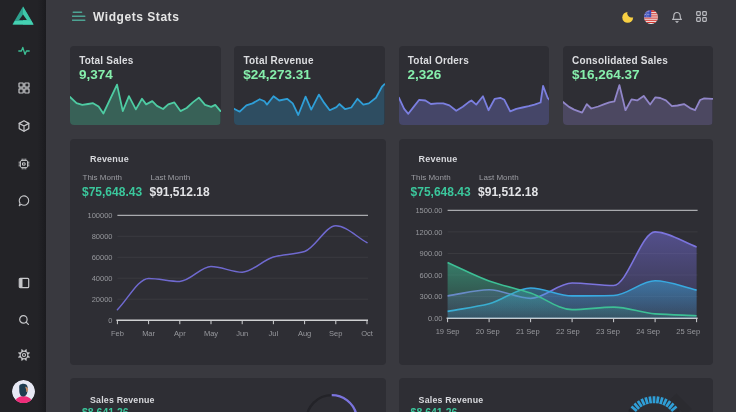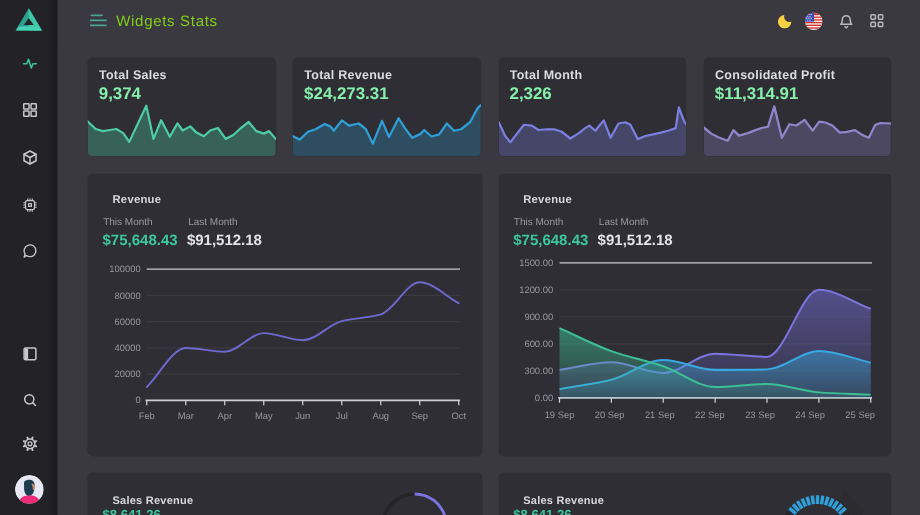--- a/index.html
+++ b/index.html
@@ -3,22 +3,22 @@
 *{margin:0;padding:0;box-sizing:border-box}
 html,body{width:736px;height:412px;overflow:hidden;background:#39393f;
   font-family:"Liberation Sans",sans-serif;}
 #sidebar{position:absolute;left:0;top:0;width:46px;height:412px;
   background:linear-gradient(to right,#232327 0%,#232327 82%,#1b1b1f 100%);z-index:5}
 .sic{position:absolute;left:24px;transform:translateX(-50%)}
 #logo{position:absolute;top:6px;left:12px}
 #avatar{position:absolute;top:380px;left:12px}
 #topbar{position:absolute;left:46px;top:0;width:690px;height:36px;background:#39393f}
 #burger{position:absolute;left:25.5px;top:11px}
-#title{position:absolute;left:47px;top:9.5px;font-size:12px;font-weight:400;
-  color:#84cc16;letter-spacing:0.55px}
+#title{position:absolute;left:47px;top:9.5px;font-size:12px;font-weight:700;
+  color:#e5e5e5;letter-spacing:0.55px}
 .nico{position:absolute;top:11px}
 #main{position:absolute;left:46px;top:36px;width:690px;height:376px}
 .card{position:absolute;background:#2e2e34;border-radius:4px;overflow:hidden}
 .sc-title{position:absolute;left:9.2px;top:9px;font-size:10px;font-weight:700;color:#dcdde0;letter-spacing:0.2px}
 .sc-val{position:absolute;left:9px;top:21px;font-size:13.5px;font-weight:700;color:#86efac}
 .spark{position:absolute;left:0;bottom:0}
 .rv-title{position:absolute;left:20px;top:15px;font-size:9px;font-weight:700;color:#d8d9dd;letter-spacing:0.2px}
 .rv-lab{position:absolute;top:34px;font-size:8px;color:#9b9ca2}
 .rv-val{position:absolute;top:46.5px;font-size:12px;font-weight:700}
 .green{color:#3bc79c}.white{color:#e2e3e6}
@@ -154,30 +154,30 @@
   </div>
   <div class="card" style="left:188.3px;top:9.5px;width:150.5px;height:79px">
     <div class="sc-title">Total Revenue</div>
       <div class="sc-val">$24,273.31</div>
     <svg class="spark" width="150.5" height="47" viewBox="0 0 152 47" preserveAspectRatio="none">
         <path d="M0.0,30.8 L5.8,33.7 L12.5,27.4 L18.7,25.4 L26.0,21.2 L30.8,23.3 L33.3,26.6 L39.9,18.3 L45.7,22.5 L53.6,20.8 L59.3,25.4 L64.9,37.0 L72.3,18.7 L78.0,31.6 L85.7,16.6 L91.1,24.9 L96.7,32.2 L103.5,29.1 L106.4,26.0 L112.3,31.2 L118.5,29.5 L124.7,20.8 L130.6,26.6 L136.2,25.4 L143.4,19.8 L149.7,8.3 L152.0,6.2 L152.0,49.0 L0.0,49.0 Z" fill="rgba(47,159,216,0.28)"></path>
         <path d="M0.0,30.8 L5.8,33.7 L12.5,27.4 L18.7,25.4 L26.0,21.2 L30.8,23.3 L33.3,26.6 L39.9,18.3 L45.7,22.5 L53.6,20.8 L59.3,25.4 L64.9,37.0 L72.3,18.7 L78.0,31.6 L85.7,16.6 L91.1,24.9 L96.7,32.2 L103.5,29.1 L106.4,26.0 L112.3,31.2 L118.5,29.5 L124.7,20.8 L130.6,26.6 L136.2,25.4 L143.4,19.8 L149.7,8.3 L152.0,6.2" fill="none" stroke="#2f9fd8" stroke-width="1.8" stroke-linejoin="round" stroke-linecap="round"></path>
       </svg>
   </div>
   <div class="card" style="left:352.6px;top:9.5px;width:150.5px;height:79px">
-    <div class="sc-title">Total Month</div>
+    <div class="sc-title">Total Orders</div>
       <div class="sc-val">2,326</div>
     <svg class="spark" width="150.5" height="47" viewBox="0 0 152 47" preserveAspectRatio="none">
         <path d="M0.0,19.8 L5.2,30.8 L9.4,35.8 L14.6,29.1 L20.4,21.8 L26.6,22.5 L32.2,26.0 L38.5,25.4 L44.7,25.4 L50.9,27.4 L57.8,32.8 L64.4,28.7 L70.7,23.9 L73.2,22.5 L78.0,26.6 L84.8,18.3 L90.4,32.2 L96.7,20.8 L102.3,19.8 L106.4,21.8 L112.3,33.3 L118.5,30.8 L124.7,29.5 L131.0,28.1 L136.8,26.6 L143.0,24.5 L145.5,7.9 L150.1,19.8 L152.0,21.8 L152.0,49.0 L0.0,49.0 Z" fill="rgba(123,127,224,0.30)"></path>
         <path d="M0.0,19.8 L5.2,30.8 L9.4,35.8 L14.6,29.1 L20.4,21.8 L26.6,22.5 L32.2,26.0 L38.5,25.4 L44.7,25.4 L50.9,27.4 L57.8,32.8 L64.4,28.7 L70.7,23.9 L73.2,22.5 L78.0,26.6 L84.8,18.3 L90.4,32.2 L96.7,20.8 L102.3,19.8 L106.4,21.8 L112.3,33.3 L118.5,30.8 L124.7,29.5 L131.0,28.1 L136.8,26.6 L143.0,24.5 L145.5,7.9 L150.1,19.8 L152.0,21.8" fill="none" stroke="#7b7fe0" stroke-width="1.8" stroke-linejoin="round" stroke-linecap="round"></path>
       </svg>
   </div>
   <div class="card" style="left:516.9px;top:9.5px;width:150.5px;height:79px">
-    <div class="sc-title">Consolidated Profit</div>
-      <div class="sc-val">$11,314.91</div>
+    <div class="sc-title">Consolidated Sales</div>
+      <div class="sc-val">$16,264.37</div>
     <svg class="spark" width="150.5" height="47" viewBox="0 0 152 47" preserveAspectRatio="none">
         <path d="M0.0,24.0 L6.1,28.9 L11.2,31.6 L19.3,34.6 L24.0,26.1 L28.5,30.5 L35.6,28.5 L41.8,26.1 L46.8,24.4 L51.9,23.4 L57.0,7.1 L63.1,32.2 L69.2,21.4 L74.9,22.4 L81.5,17.9 L88.0,26.5 L93.3,19.3 L98.2,20.0 L103.9,22.4 L110.0,28.1 L115.7,27.5 L122.2,26.1 L128.3,30.1 L133.4,32.2 L138.5,22.0 L142.6,20.4 L151.0,20.8 L151.0,49.0 L0.0,49.0 Z" fill="rgba(145,134,201,0.30)"></path>
         <path d="M0.0,24.0 L6.1,28.9 L11.2,31.6 L19.3,34.6 L24.0,26.1 L28.5,30.5 L35.6,28.5 L41.8,26.1 L46.8,24.4 L51.9,23.4 L57.0,7.1 L63.1,32.2 L69.2,21.4 L74.9,22.4 L81.5,17.9 L88.0,26.5 L93.3,19.3 L98.2,20.0 L103.9,22.4 L110.0,28.1 L115.7,27.5 L122.2,26.1 L128.3,30.1 L133.4,32.2 L138.5,22.0 L142.6,20.4 L151.0,20.8" fill="none" stroke="#9186c9" stroke-width="1.8" stroke-linejoin="round" stroke-linecap="round"></path>
       </svg>
   </div>
 
   <div class="card" style="left:24px;top:102.5px;width:315.8px;height:226px">
     <div class="rv-title">Revenue</div>
     <div class="rv-lab" style="left:12.5px">This Month</div>
     <div class="rv-lab" style="left:80.5px">Last Month</div>

